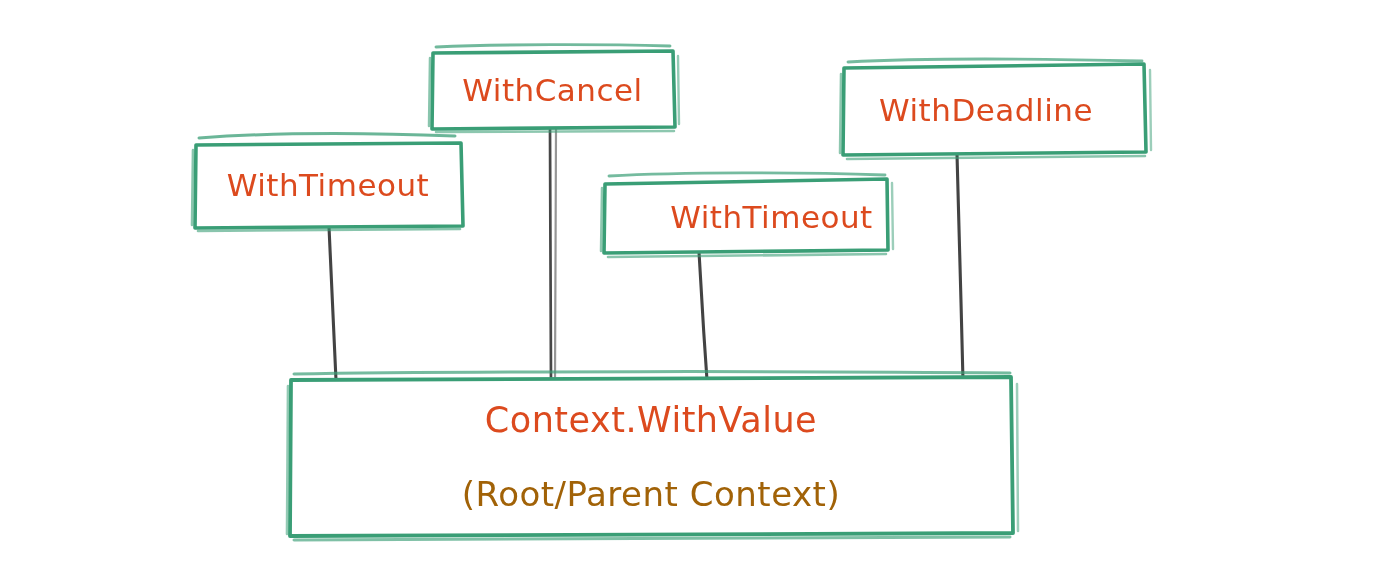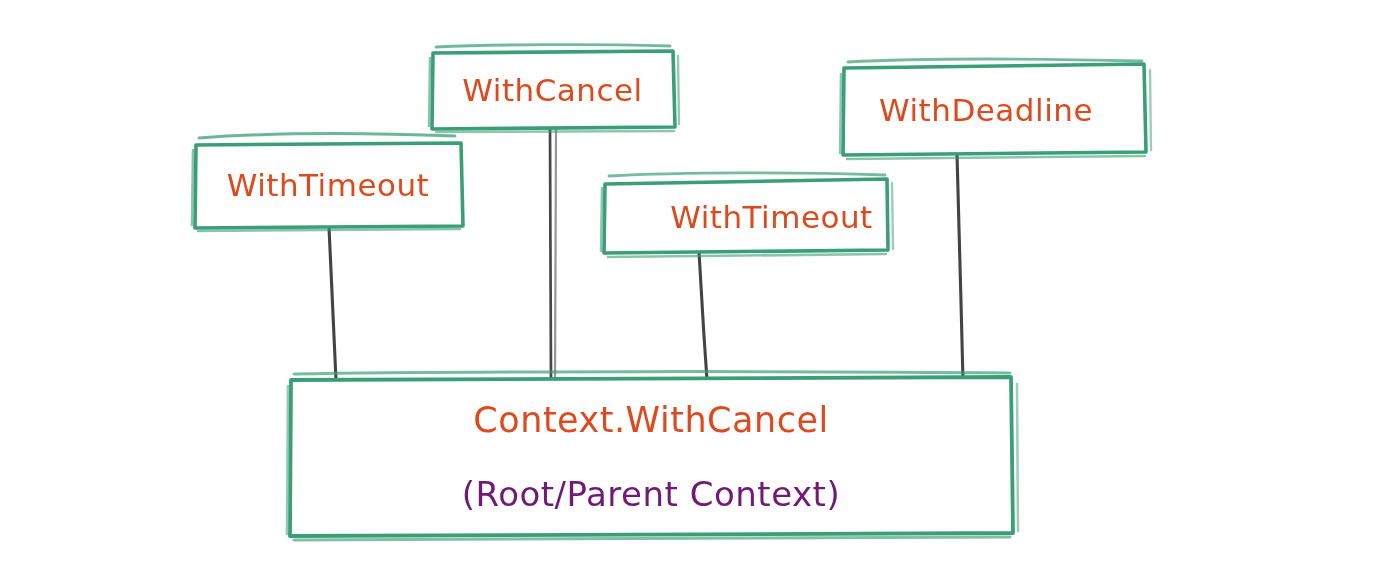--- a/index.html
+++ b/index.html
@@ -122,17 +122,17 @@
 
   <div class="node-label top-node" style="left:628px; top:180px; width:287px; height:73px;">
     <span class="label-primary" style="color:#DC4A1E;">WithTimeout</span>
   </div>
 
   <div class="node-label top-node" style="left:841px; top:64px; width:290px; height:91px;">
     <span class="label-primary" style="color:#DC4A1E;">WithDeadline</span>
   </div>
 
   <div class="node-label root-node" style="left:288px; top:377px; width:726px; height:159px;">
-    <span class="label-primary" style="color:#DC4A1E;">Context.WithCancel</span>
-    <span class="label-secondary" style="color:#701a75;margin-top:12px;">(Root/Parent Context)</span>
+    <span class="label-primary" style="color:#DC4A1E;">Context.WithValue</span>
+    <span class="label-secondary" style="color:#a16207;margin-top:12px;">(Root/Parent Context)</span>
   </div>
 
 </div>
 
 </body></html>

